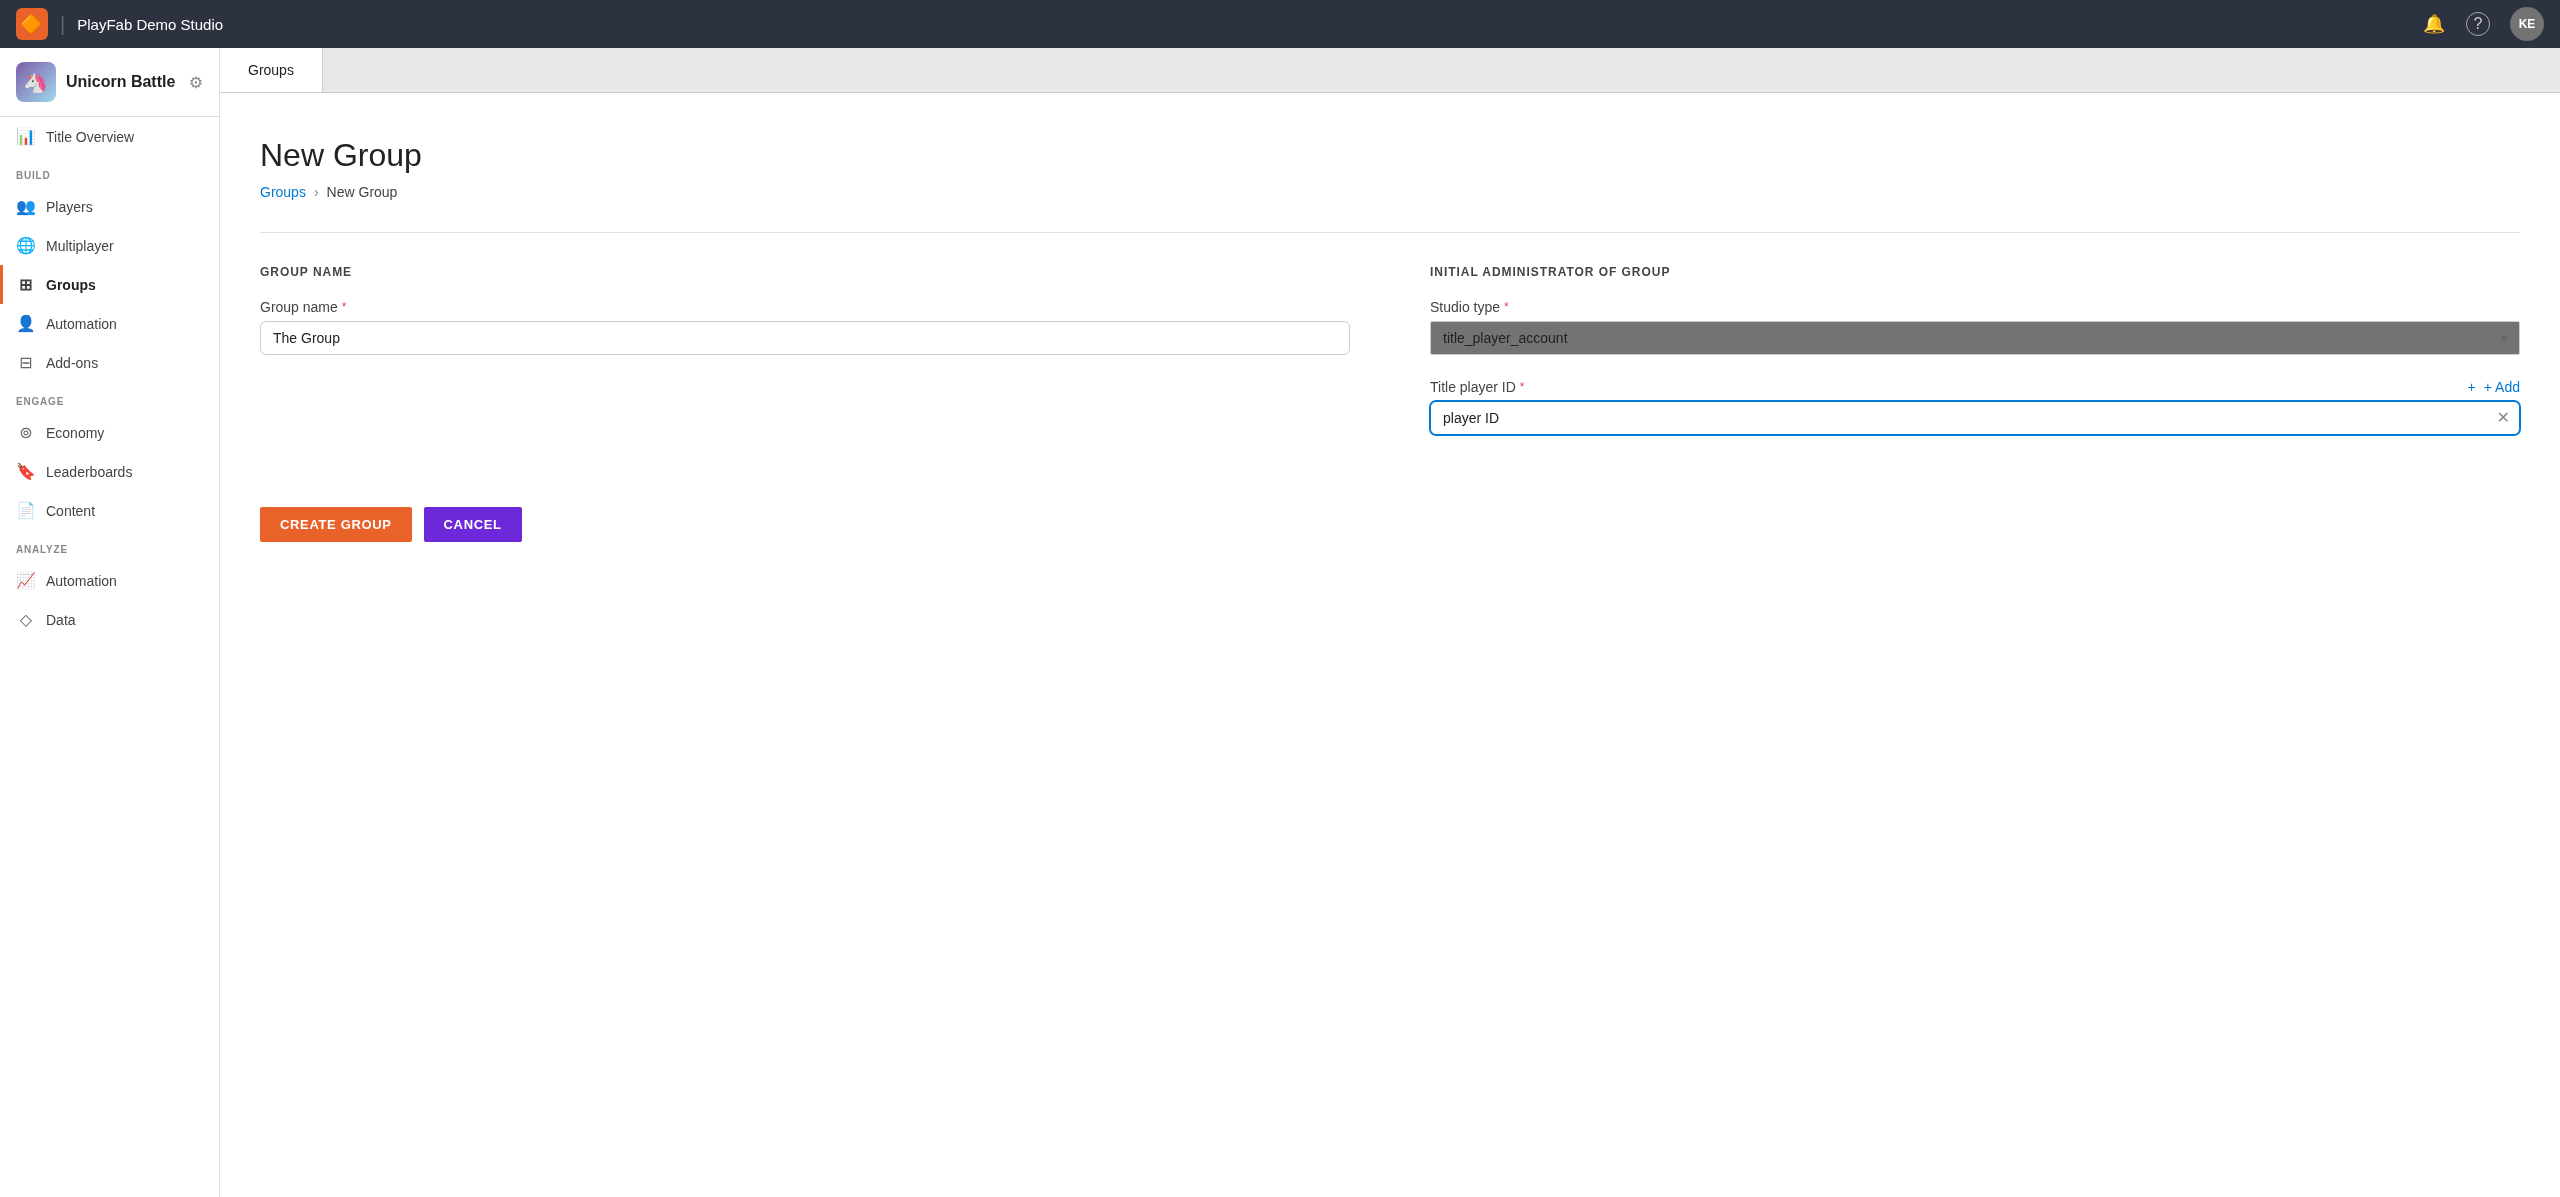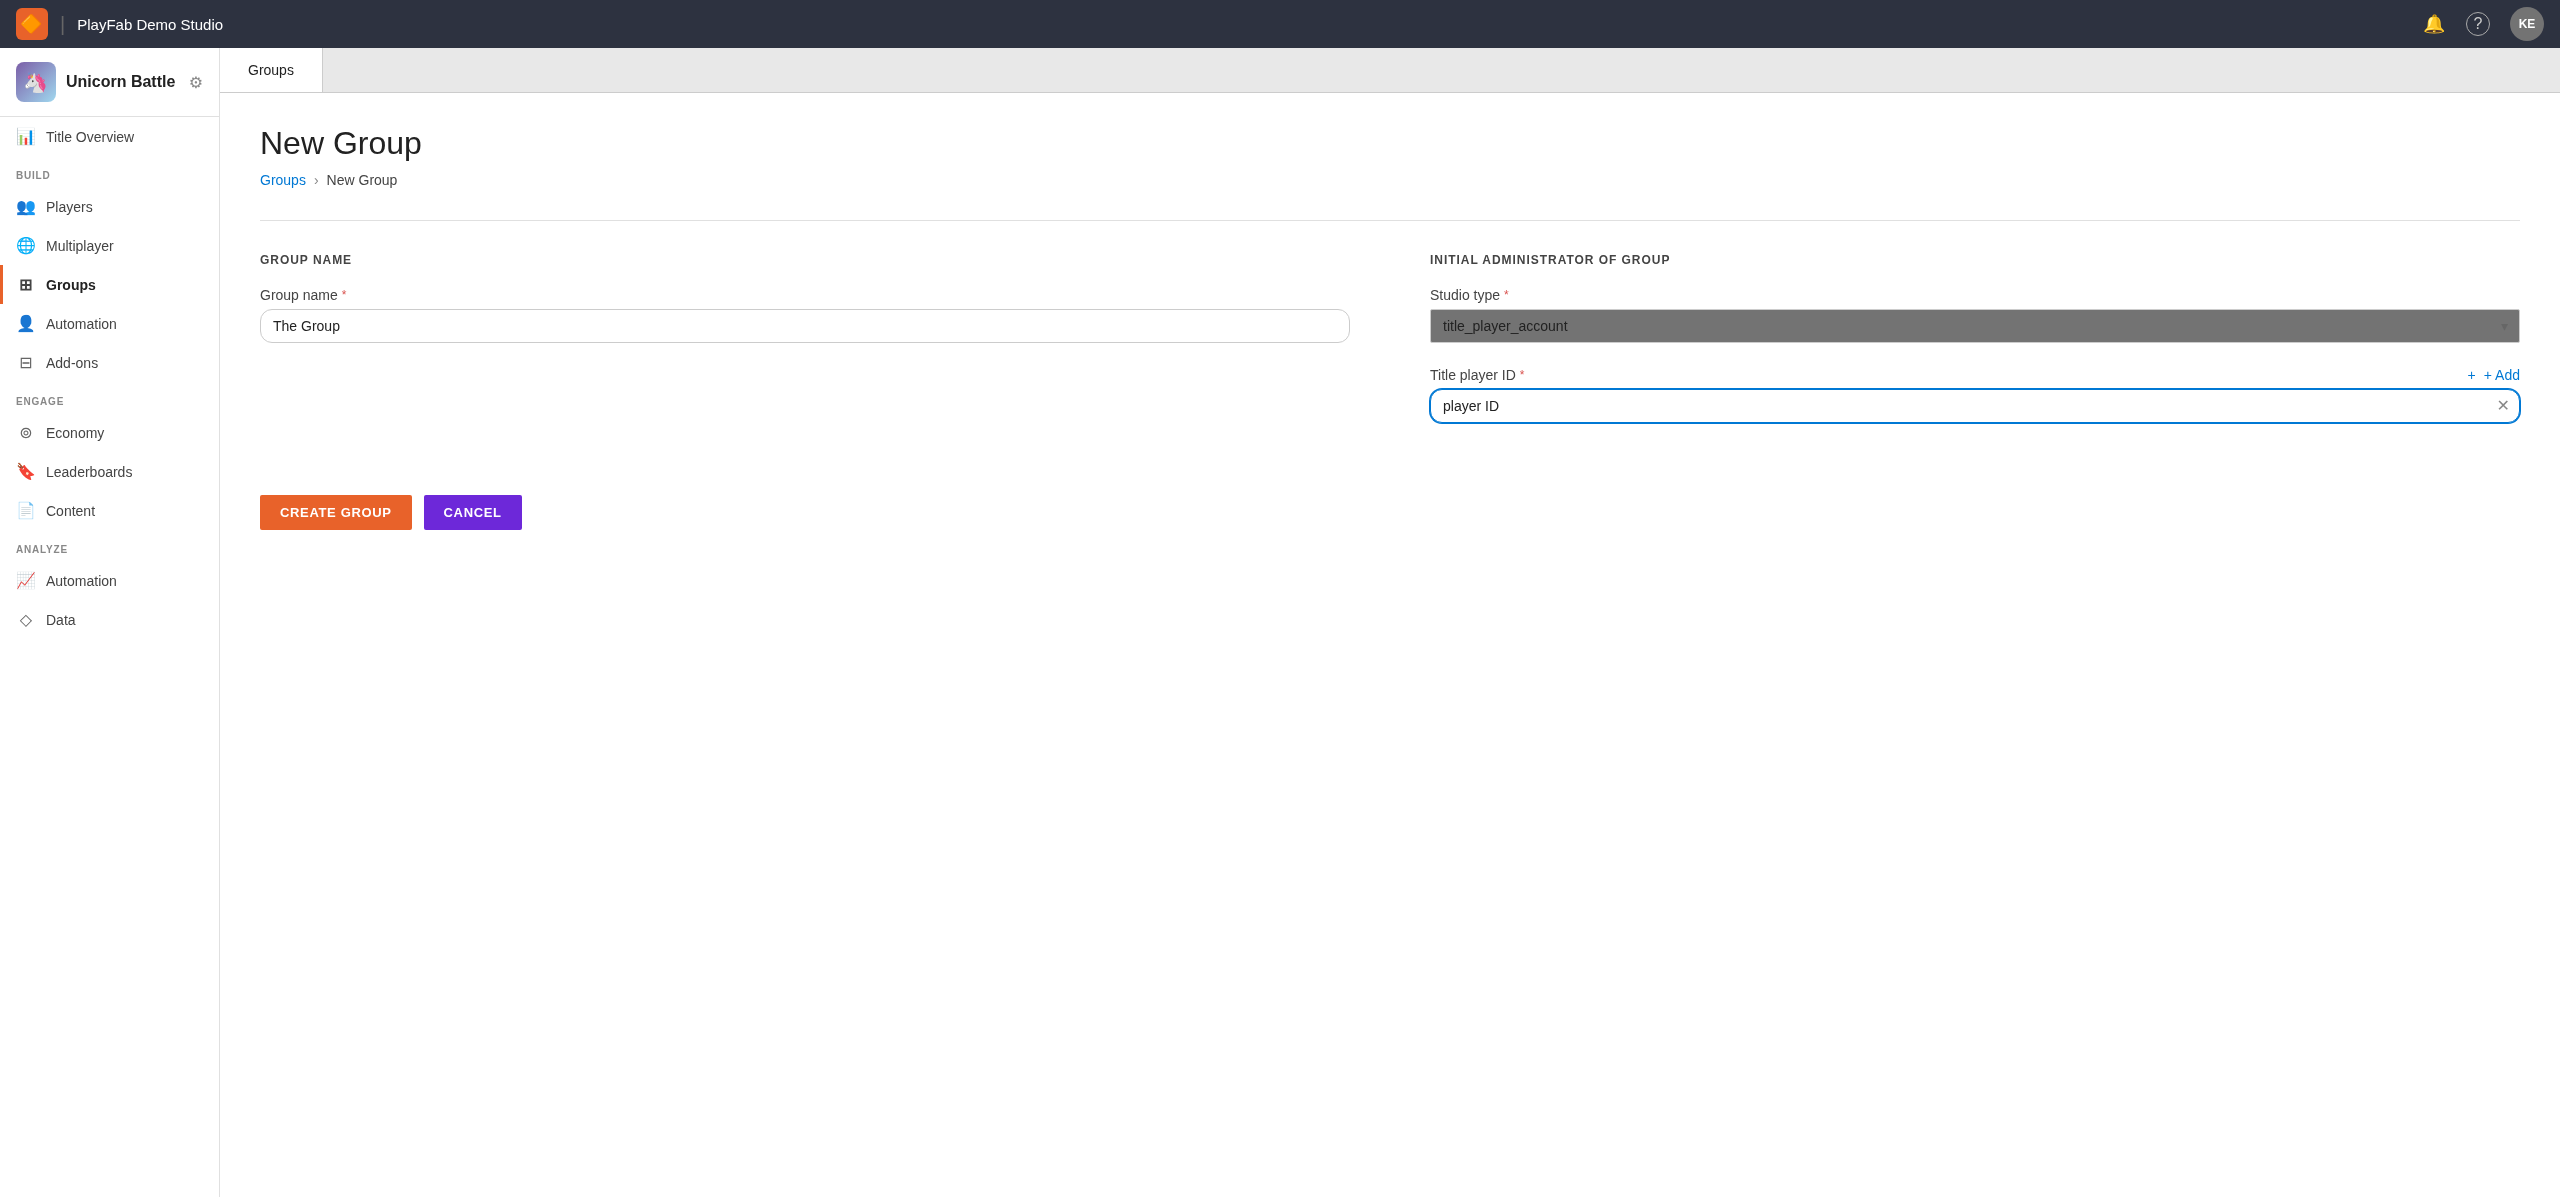--- a/index.html
+++ b/index.html
@@ -160,21 +160,21 @@
       background: #fff;
       color: #222;
       font-weight: 500;
     }
 
     
     .page-content {
       flex: 1;
       background: #fff;
       overflow-y: auto;
-      padding: 32px 40px;
+      padding: 44px 40px;
     }
 
     .page-title {
       font-size: 32px;
       font-weight: 300;
       color: #222;
       margin-bottom: 10px;
     }
     .breadcrumb {
       display: flex;
@@ -231,21 +231,21 @@
     .required-star {
       color: #d9534f;
       font-size: 12px;
     }
 
     .form-input {
       width: 100%;
       padding: 8px 12px;
       font-size: 14px;
       border: 1px solid #ccc;
-      border-radius: 12px;
+      border-radius: 6px;
       outline: none;
       color: #222;
     }
 
     .form-select-wrapper {
       position: relative;
     }
     .form-select {
       width: 100%;
       padding: 8px 36px 8px 12px;

